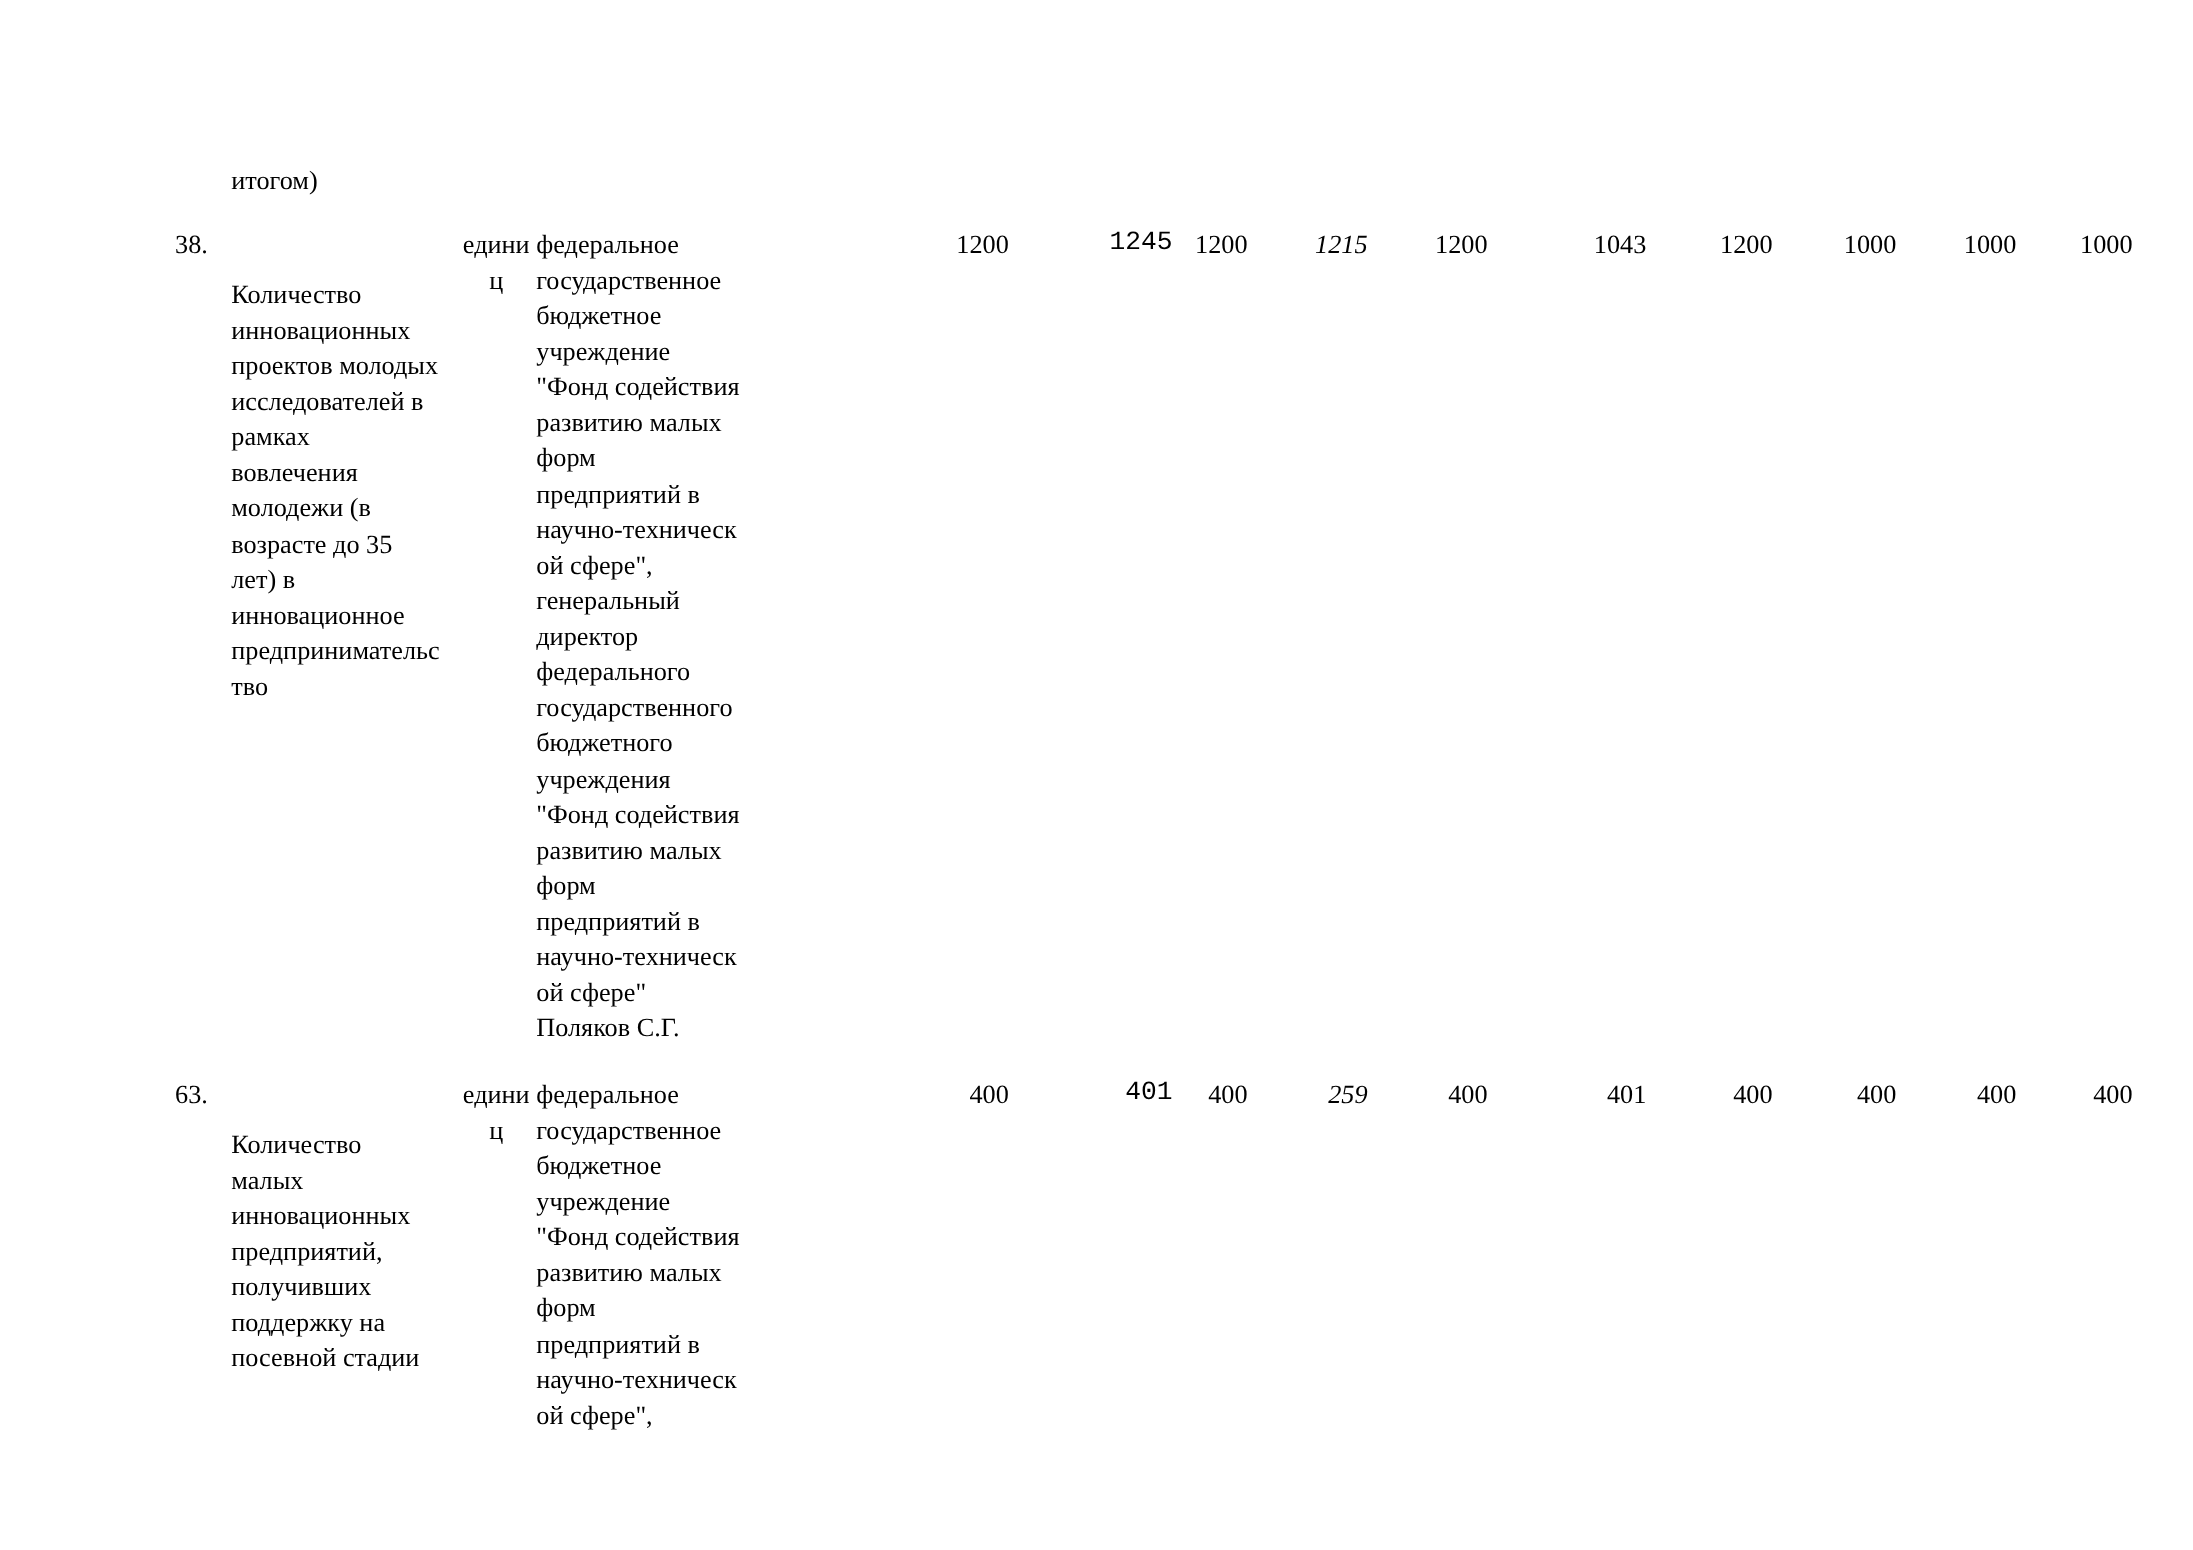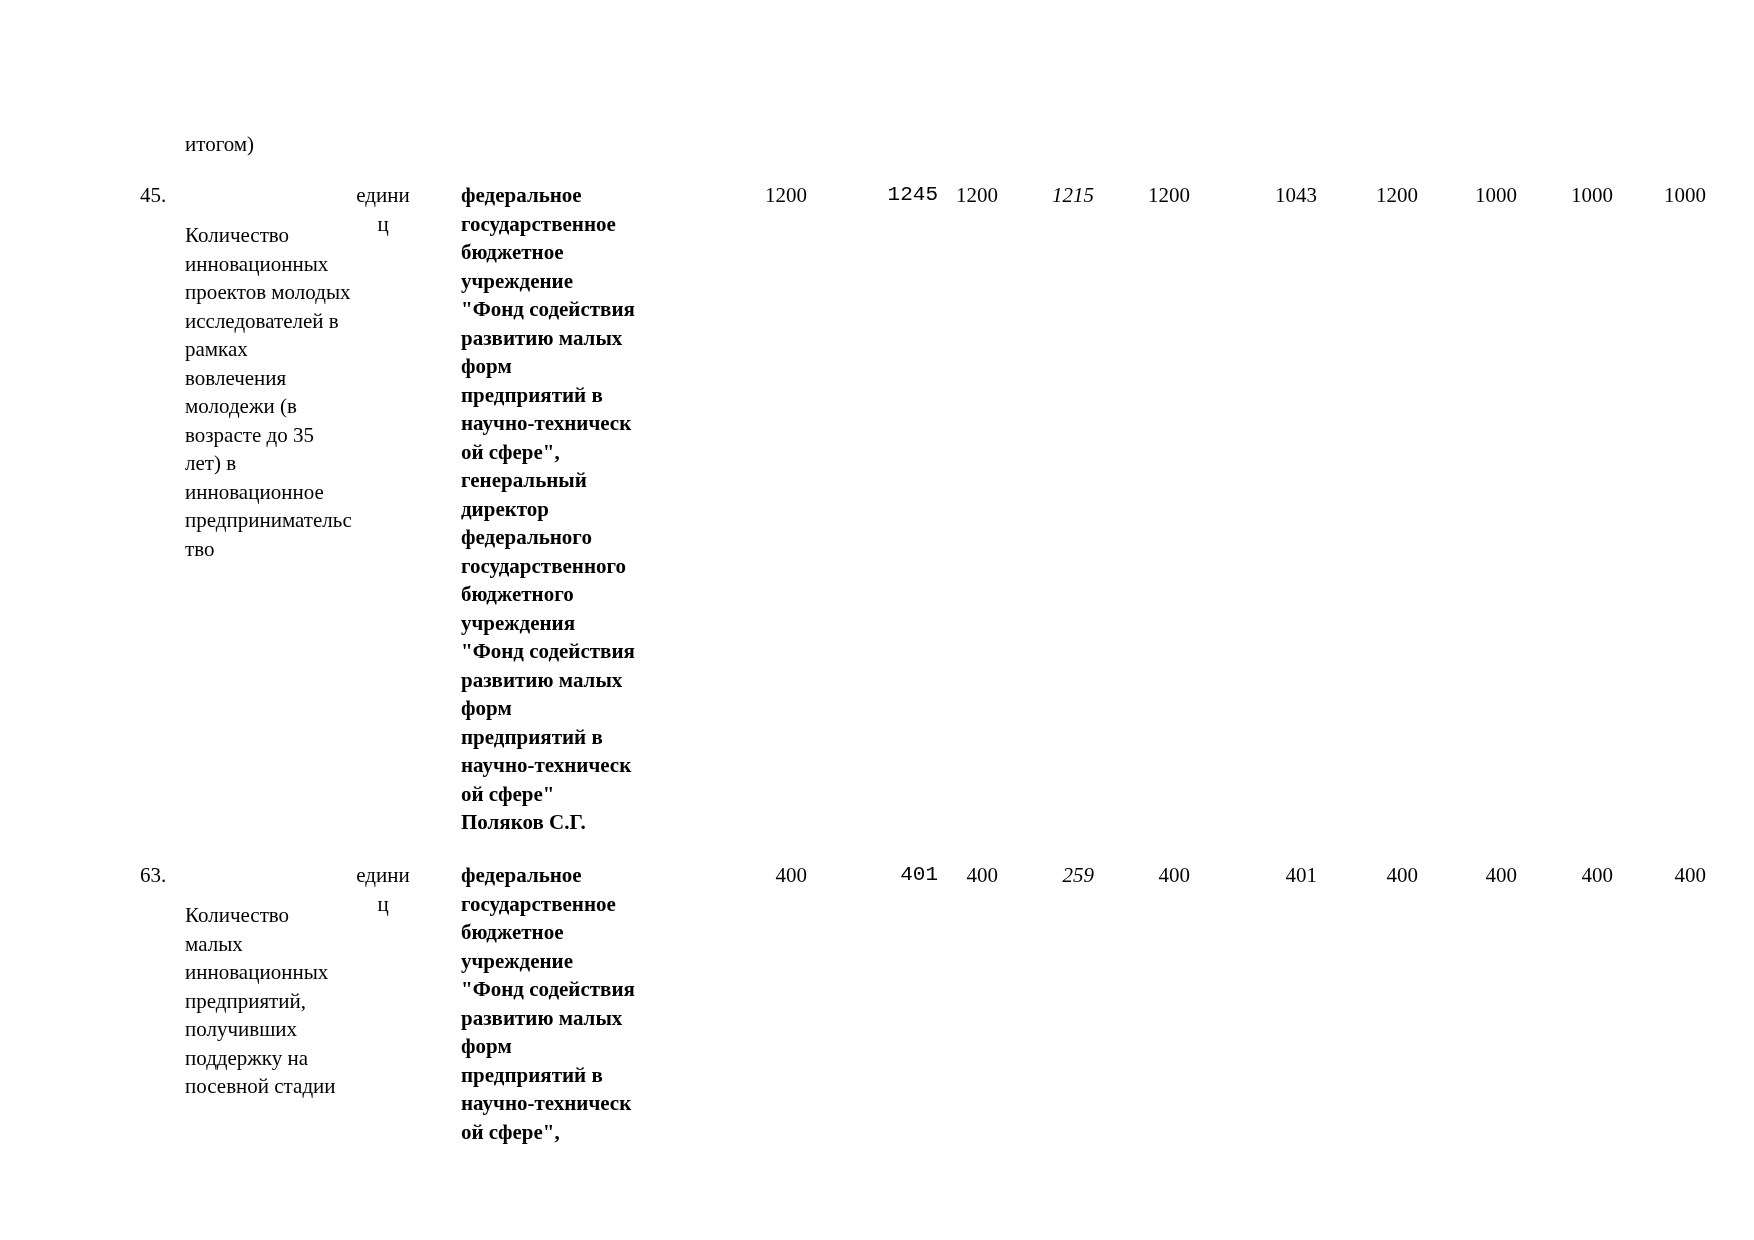--- a/index.html
+++ b/index.html
@@ -14,36 +14,36 @@
     line-height: 28.5px;
     color: #000000;
   }
   .abs { position: absolute; }
   .cell { white-space: pre-line; }
   .frag { top: 130px; left: 185px; text-align: center; }
   .r86 { top: 181px; }
   .r87 { top: 861px; }
   .rownum   { left: 140px; width: 42px; }
   .indicator{ left: 185px; width: 196px; margin-top: 40px; }
-  .unit     { left: 352px; width: 62px; text-align: center; }
-  .org      { left: 461px; width: 182px; font-weight: bold; }
+  .unit     { left: 366px; width: 62px; text-align: center; }
+  .org      { left: 429px; width: 182px; }
   .val { width: 100px; text-align: right; }
   .v0 { left: 707px; }  .v1 { left: 838px; font-family: Liberation Mono, monospace; }  .v2 { left: 898px; }
   .v3 { left: 994px; font-style: italic; }  .v4 { left: 1090px; } .v5 { left: 1217px; }
   .v6 { left: 1318px; } .v7 { left: 1417px; } .v8 { left: 1513px; }
   .v9 { left: 1606px; } .v10 { left: 1701px; }
 </style>
 </head>
 <body>
 
 <div class="page">
 
   <div class="abs cell frag">итогом)</div>
 
-  <div class="abs r86 rownum cell">45.</div>
+  <div class="abs r86 rownum cell">38.</div>
   <div class="abs r86 indicator cell">Количество
 инновационных
 проектов молодых
 исследователей в
 рамках
 вовлечения
 молодежи (в
 возрасте до 35
 лет) в
 инновационное

